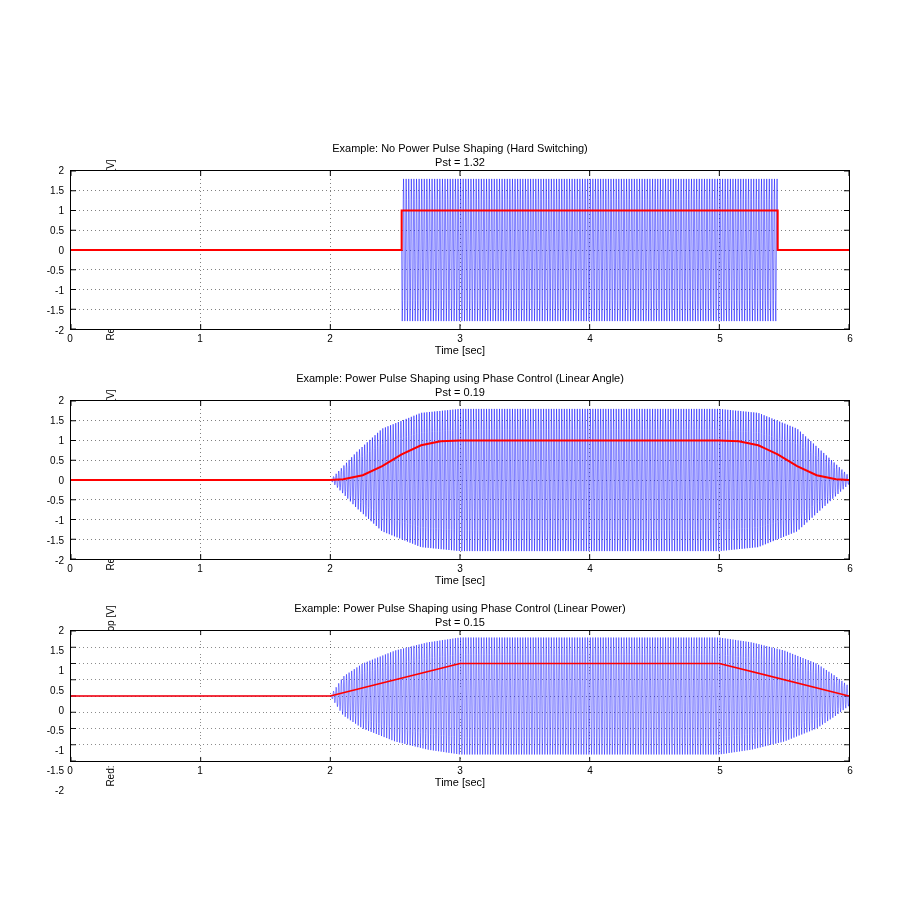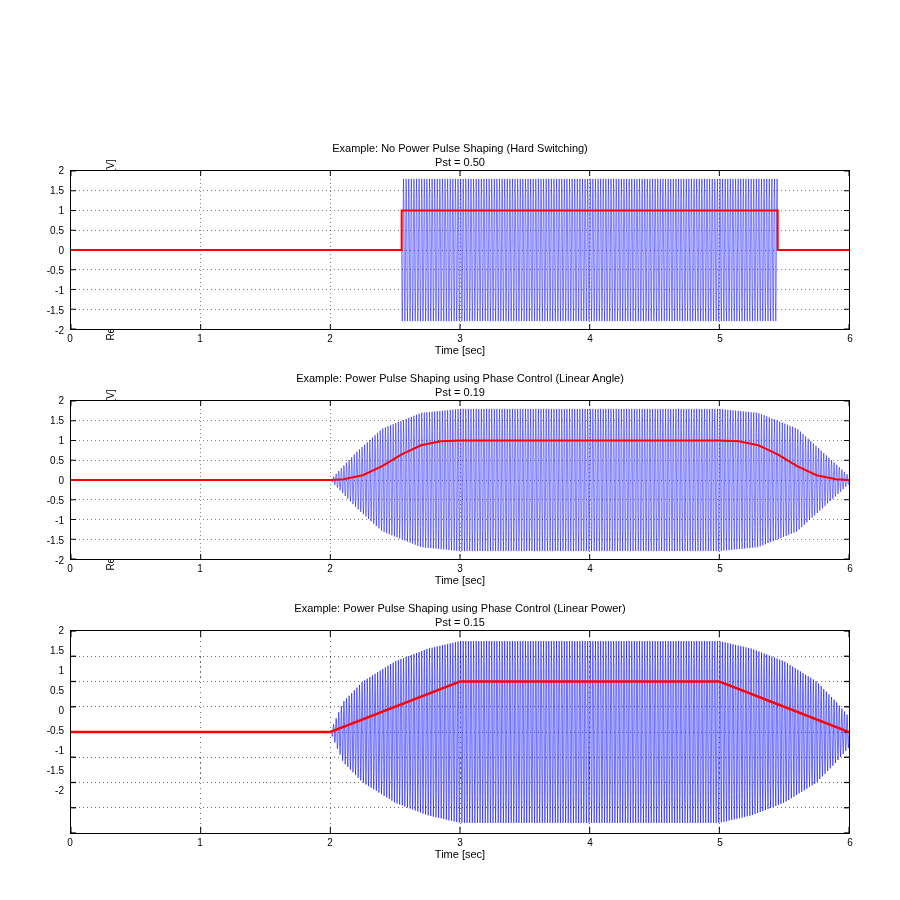--- a/index.html
+++ b/index.html
@@ -15,21 +15,21 @@
   .tickmark{stroke:#000;stroke-width:1}
   .red{stroke:#ff0000;stroke-width:2;fill:none}
   .blue{stroke:#0000ff;stroke-width:.5;fill:none}
 </style>
 </head>
 <body>
 
 <div class="figure">
   <div class="panel" id="panel0" style="top: 170px; height: 160px;">
     <div class="title">Example: No Power Pulse Shaping (Hard Switching)
-Pst = 0.50</div>
+Pst = 1.32</div>
     <div class="ylabel">Red: Power Level, Blue: Voltage drop [V]</div>
     <div class="axes">
       <svg class="plot" width="100%" height="100%" preserveAspectRatio="none" viewBox="0 0 780 160">
           <g class="grid">
             <line x1="130" y1="0" x2="130" y2="160"></line>
             <line x1="260" y1="0" x2="260" y2="160"></line>
             <line x1="390" y1="0" x2="390" y2="160"></line>
             <line x1="520" y1="0" x2="520" y2="160"></line>
             <line x1="650" y1="0" x2="650" y2="160"></line>
             <line x1="0" y1="140" x2="780" y2="140"></line>
@@ -165,21 +165,21 @@
       <div class="ytick" style="top: 160px;">-2</div>
       <div class="ytick" style="top: 140px;">-1.5</div>
       <div class="ytick" style="top: 120px;">-1</div>
       <div class="ytick" style="top: 100px;">-0.5</div>
       <div class="ytick" style="top: 80px;">0</div>
       <div class="ytick" style="top: 60px;">0.5</div>
       <div class="ytick" style="top: 40px;">1</div>
       <div class="ytick" style="top: 20px;">1.5</div>
       <div class="ytick" style="top: 0px;">2</div>
     </div>
-  <div class="panel" id="panel2" style="top: 630px; height: 204px;">
+  <div class="panel" id="panel2" style="top: 630px; height: 132px;">
     <div class="title">Example: Power Pulse Shaping using Phase Control (Linear Power)
 Pst = 0.15</div>
     <div class="ylabel">Red: Power Level, Blue: Voltage drop [V]</div>
     <div class="axes">
       <svg class="plot" width="100%" height="100%" preserveAspectRatio="none" viewBox="0 0 780 160">
           <g class="grid">
             <line x1="130" y1="0" x2="130" y2="160"></line>
             <line x1="260" y1="0" x2="260" y2="160"></line>
             <line x1="390" y1="0" x2="390" y2="160"></line>
             <line x1="520" y1="0" x2="520" y2="160"></line>

